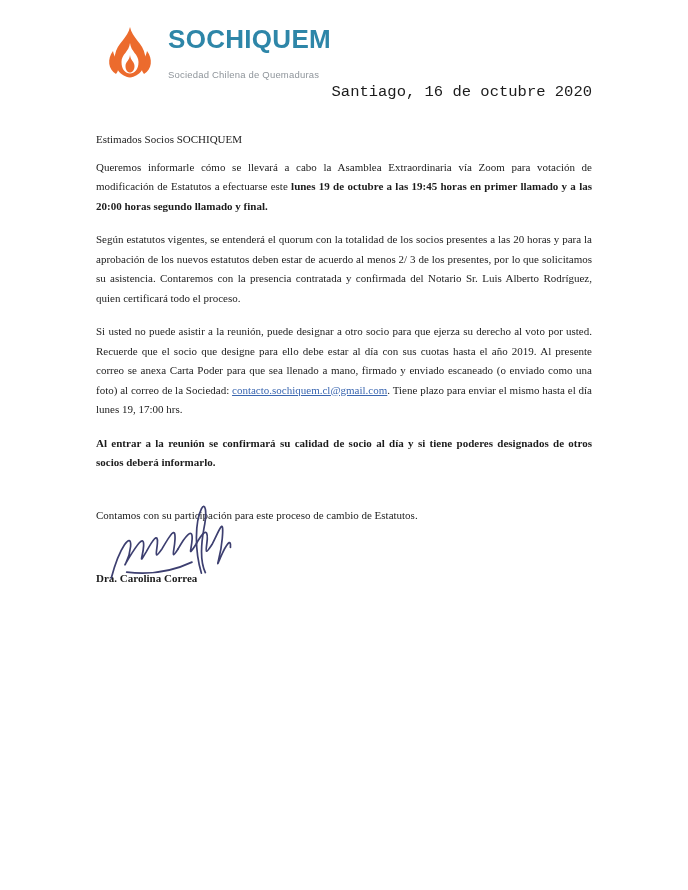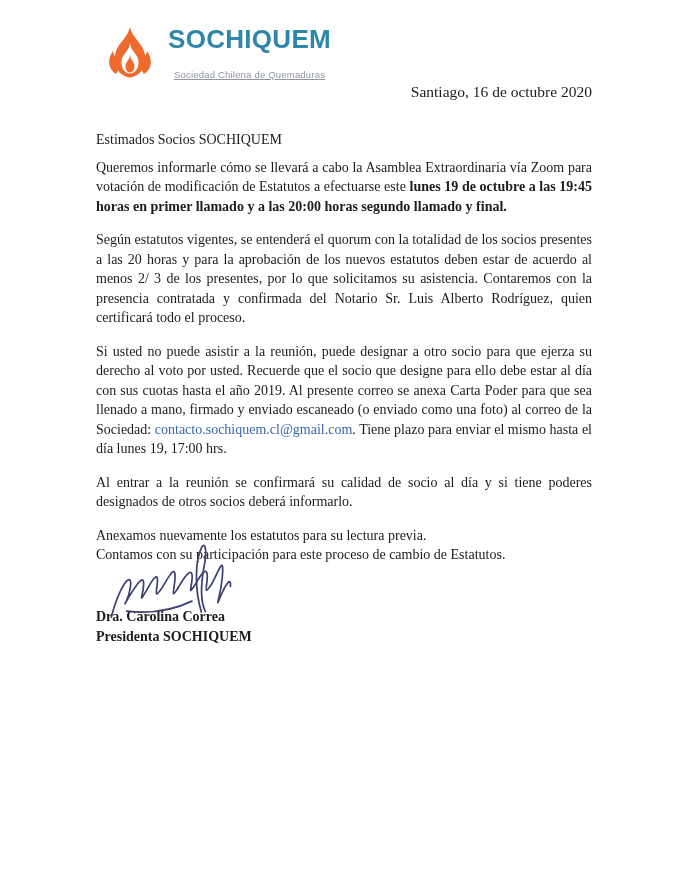--- a/index.html
+++ b/index.html
@@ -5,42 +5,42 @@
   html, body { margin:0; padding:0; background:#ffffff; }
   body { width:688px; height:890px; }
   .page {
     position:relative; width:688px; height:890px;
     background:#ffffff; overflow:hidden;
     font-family:"Liberation Serif", serif; color:#1c1c1c;
   }
   
   .logo { position:absolute; left:102px; top:26px; display:flex; align-items:center; }
   .flame-wrap { width:56px; height:54px; flex:0 0 auto; }
-  .logo-text { margin-left:10px;text-align:center; }
+  .logo-text { margin-left:10px; }
   .logo-name {
     font-family:"Liberation Sans", sans-serif; font-weight:700;
     font-size:26px; line-height:27px; color:#2e86a8; letter-spacing:0.3px;
   }
   .logo-tagline {
     font-family:"Liberation Sans", sans-serif; font-size:9.5px;
-    color:#8f959b; margin-top:16px; letter-spacing:0.2px;text-decoration:underline;
+    color:#8f959b; margin-top:16px; letter-spacing:0.2px;
   }
   .date-line {
     position:absolute; top:83px; left:96px; width:496px;
-    text-align:right; font-size:15.5px;
+    text-align:right; font-size:15.5px;font-family:Liberation Mono, monospace;
   }
   
   .letter-body {
     position:absolute; top:130px; left:96px; width:496px;
-    font-size:14px; line-height:19.5px; text-align:justify;
+    font-size:11px; line-height:19.5px; text-align:justify;
   }
   .letter-body p { margin:0 0 14px 0; }
   p.salutation { text-align:left; margin-bottom:8px; }
-  p.bold { font-weight:normal; }
-  .email-link { color:#3a66b0; cursor:pointer; }
+  p.bold { font-weight:bold; }
+  .email-link { color:#3a66b0; text-decoration:underline; cursor:pointer; }
   .plain-lines { text-align:left; }
   
   .signoff { position:relative; margin-top:42px; text-align:left; }
   .signature-svg { position:absolute; left:6px; top:-64px; pointer-events:none; }
   .signoff-name, .signoff-title { font-weight:bold; line-height:20px; }
 </style>
 </head>
 <body>
 
 <div class="page">
@@ -71,29 +71,28 @@
 
     <p>Según estatutos vigentes, se entenderá el quorum con la totalidad de los socios presentes a las 20 horas y para la aprobación de los nuevos estatutos deben estar de acuerdo al menos 2/ 3 de los presentes, por lo que solicitamos su asistencia. Contaremos con la presencia contratada y confirmada del Notario Sr. Luis Alberto Rodríguez, quien certificará todo el proceso.</p>
 
     <p><span>Si usted no puede asistir a la reunión, puede designar a otro socio para que ejerza su derecho al voto por usted.  Recuerde que el socio que designe para ello debe estar al día con sus cuotas hasta el año 2019.  Al presente correo se anexa Carta Poder para que sea llenado a mano, firmado y enviado escaneado (o enviado como una foto) al correo de la Sociedad: </span><a class="email-link">contacto.sochiquem.cl@gmail.com</a><span>.  Tiene plazo para enviar el mismo hasta el día lunes 19, 17:00 hrs.</span></p>
 
     <p class="bold">Al entrar a la reunión se confirmará su calidad de socio al día y si tiene poderes designados de otros socios deberá informarlo.</p>
 
 
 
 
-    <p class="plain-lines"><span>Anexamos nuevamente los estatutos para su lectura previa.</span><br><span>Contamos con su participación para este proceso de cambio de Estatutos.</span></p>
+    <p class="plain-lines"><br><span>Contamos con su participación para este proceso de cambio de Estatutos.</span></p>
 
     <div class="signoff">
       <svg class="signature-svg" width="180" height="84" viewBox="0 0 180 84" aria-hidden="true">
         <g transform="rotate(-7 90 42)" fill="none" stroke-width="1.7" stroke-linecap="round" stroke-linejoin="round">
           <path d="M6,64 C18,34 32,20 29,35 C26,49 15,60 26,46 C35,35 44,24 42,36 C40,47 34,55 44,42 C52,31 58,24 56,35 C54,45 50,52 60,41 C70,28 76,20 74,33 C72,45 66,55 76,43" stroke="#3d3f70"></path>
           <path d="M76,43 C84,32 93,23 91,35 C89,46 84,53 94,41 C102,30 108,25 106,37 C104,47 100,55 110,43 C118,32 126,14 121,38 C117,58 108,72 118,55 C124,45 130,38 128,48" stroke="#3d3f70"></path>
           <path d="M96,70 C92,46 96,18 104,6 C108,0 110,8 104,26 C99,42 96,58 100,70" stroke="#3d3f70"></path>
           <path d="M22,60 C46,66 70,64 88,58" stroke="#3d3f70"></path>
         </g>
       </svg>
       <div class="signoff-name">Dra. Carolina Correa</div>
-      <div class="signoff-title">Presidenta SOCHIQUEM</div>
     </div>
 
   </div>
 </div>
 
 </body></html>

